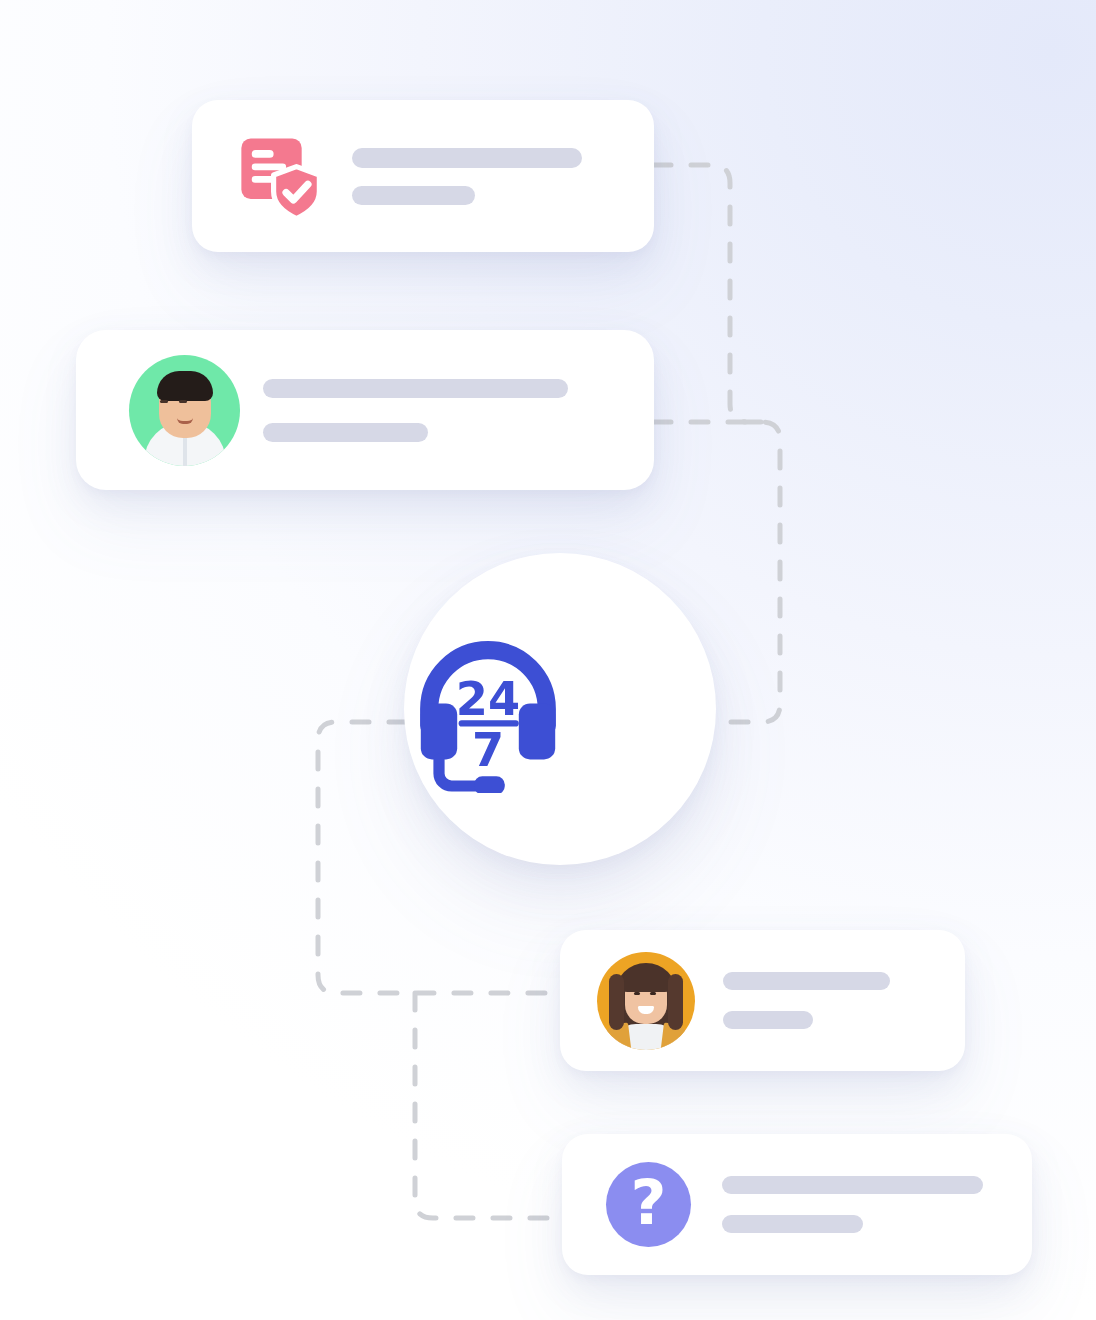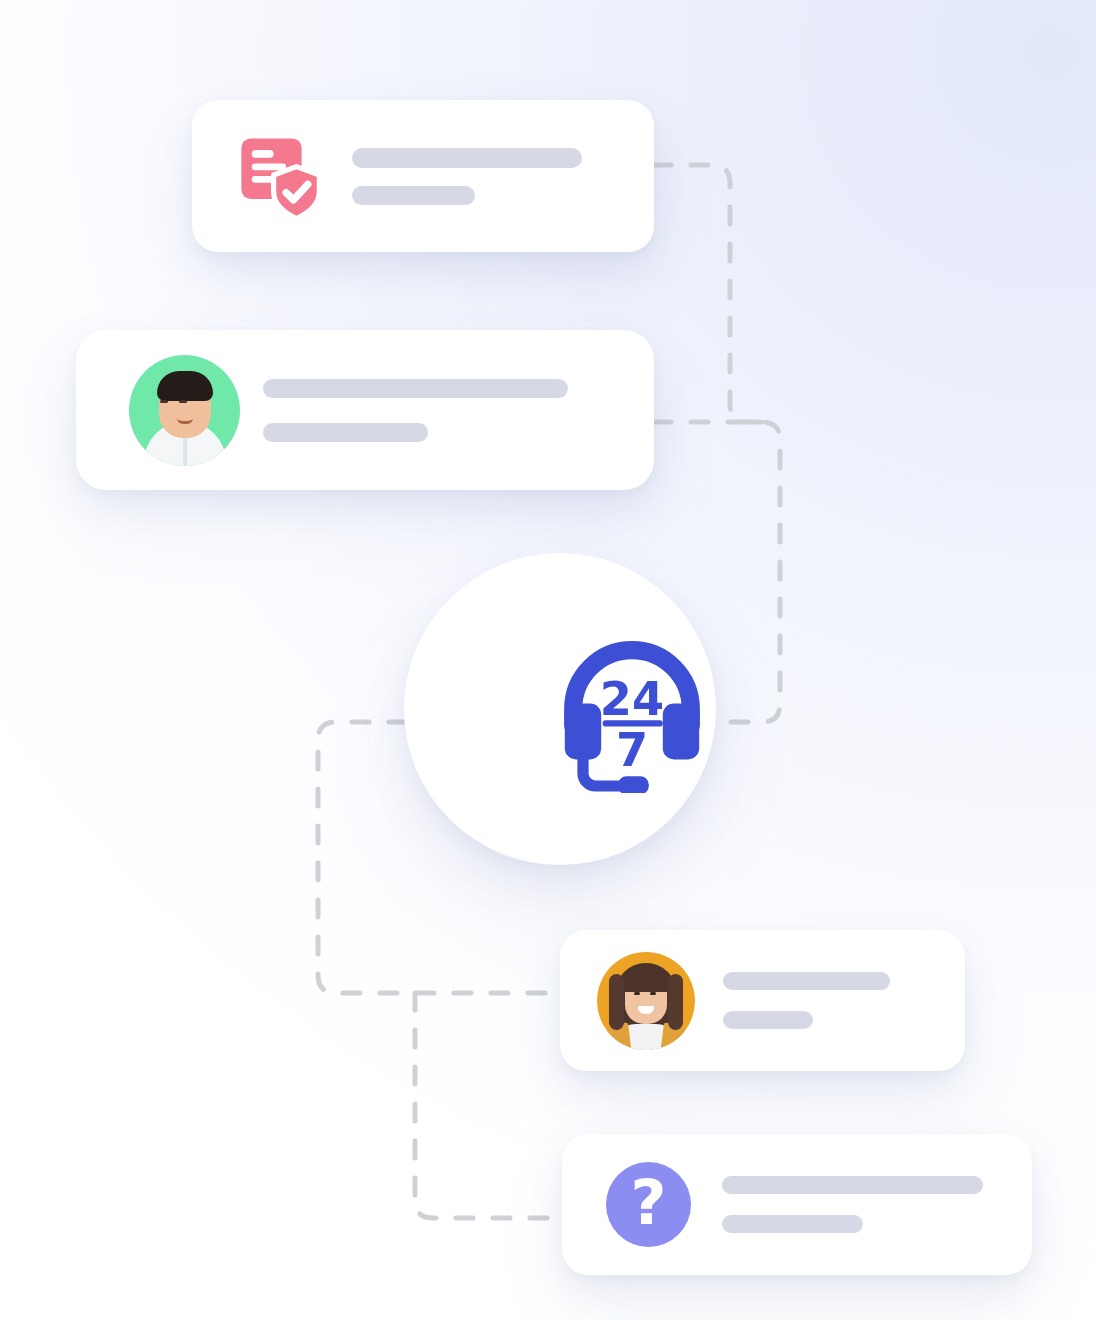--- a/index.html
+++ b/index.html
@@ -201,21 +201,21 @@
     margin-top:-4px;
   }
 
   
   #badge-247 {
     position:absolute;
     left:404px; top:553px;
     width:312px; height:312px;
     border-radius:50%;
     background:#ffffff;
-    display:flex; align-items:center; justify-content:flex-end;
+    display:flex; align-items:center; justify-content:flex-start;
     box-shadow:
       0 6px 16px rgba(120,135,180,0.06),
       0 20px 46px rgba(116,132,180,0.10),
       0 44px 90px rgba(106,124,178,0.09);
   }
   #badge-247 svg { width:168px; height:168px; display:block; }
 </style>
 </head>
 <body>
 

